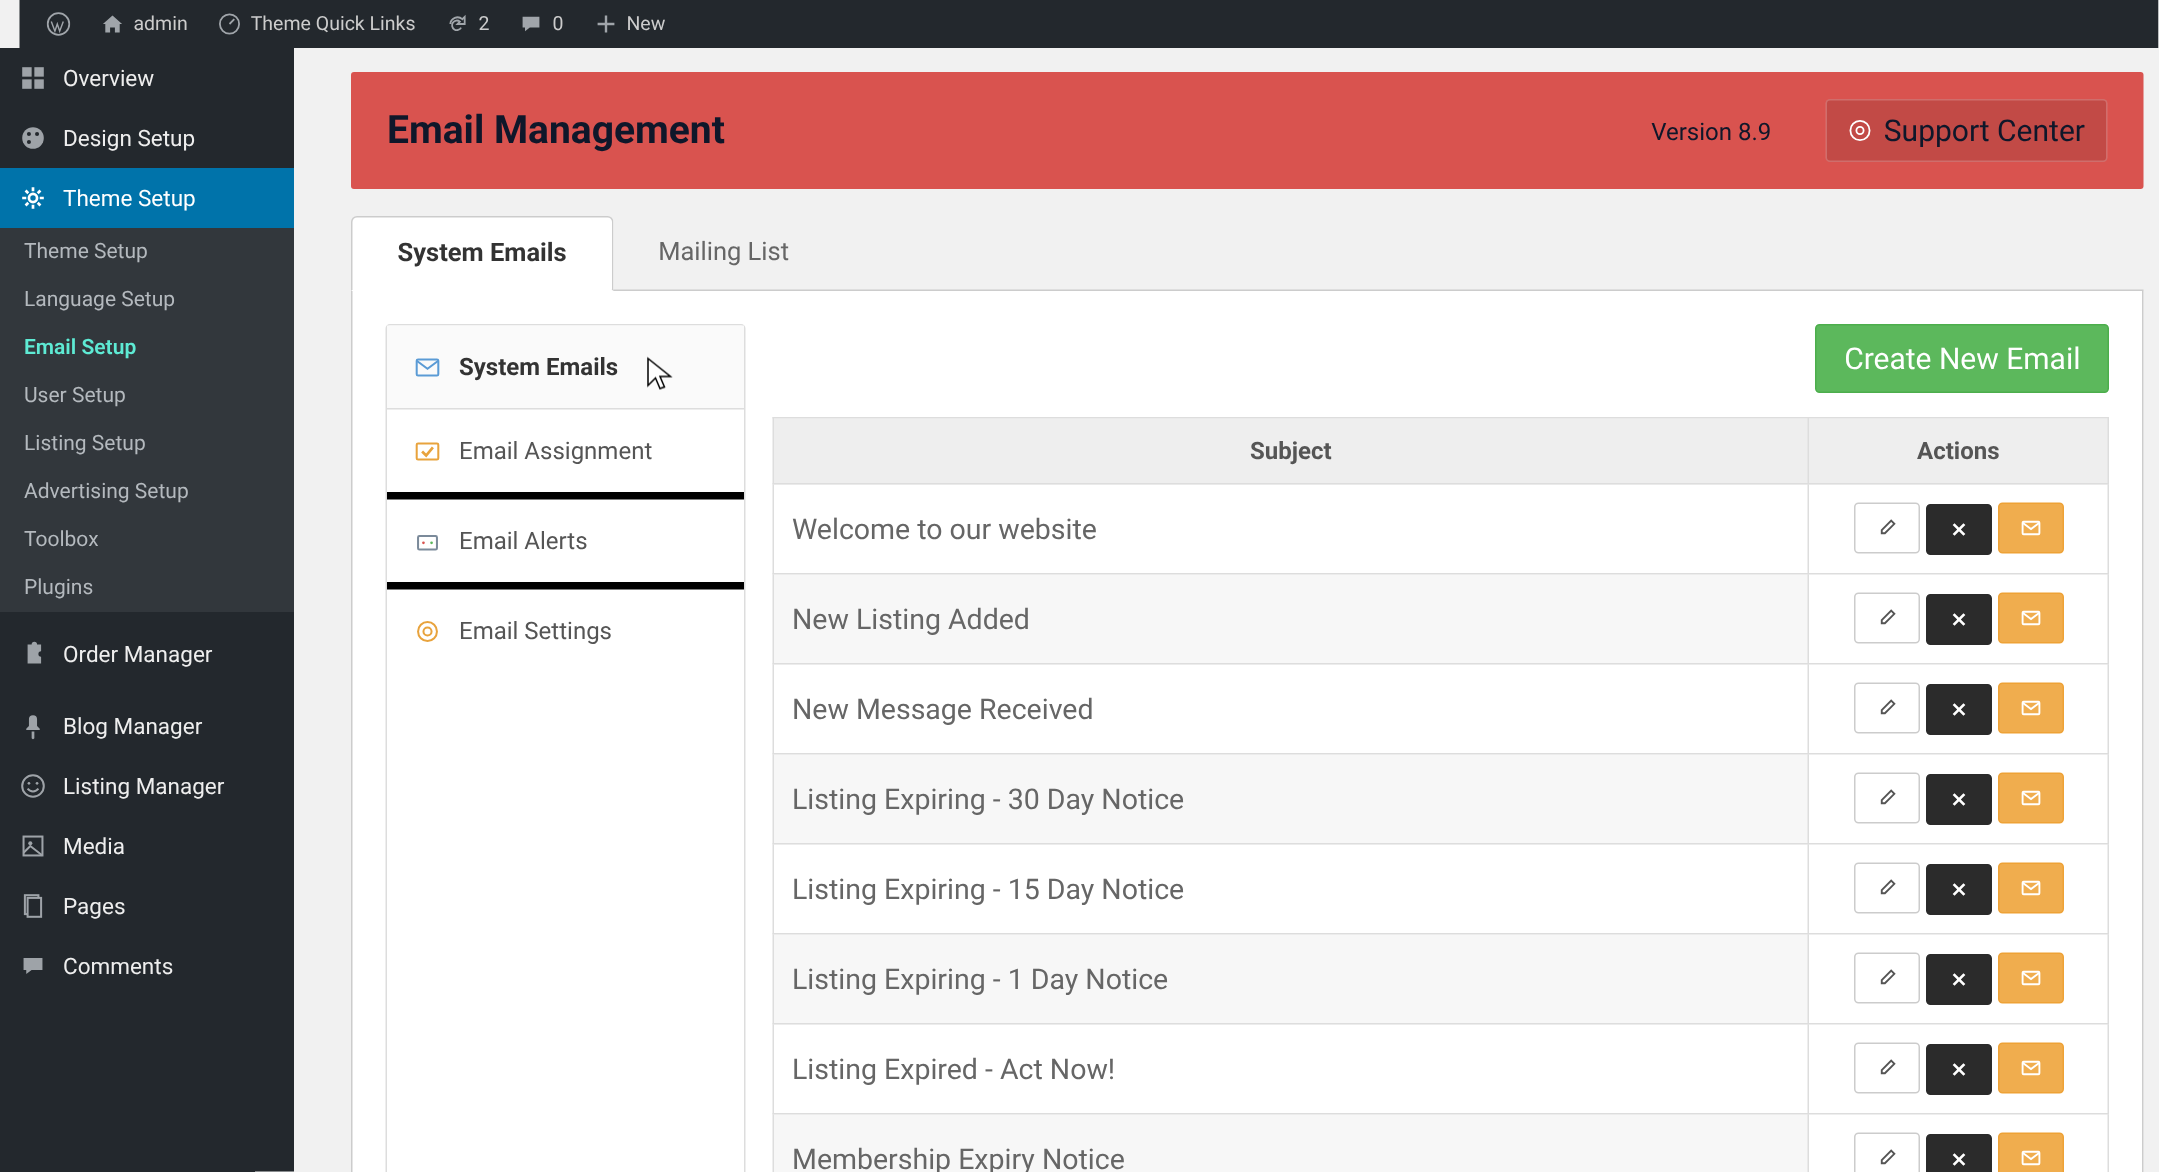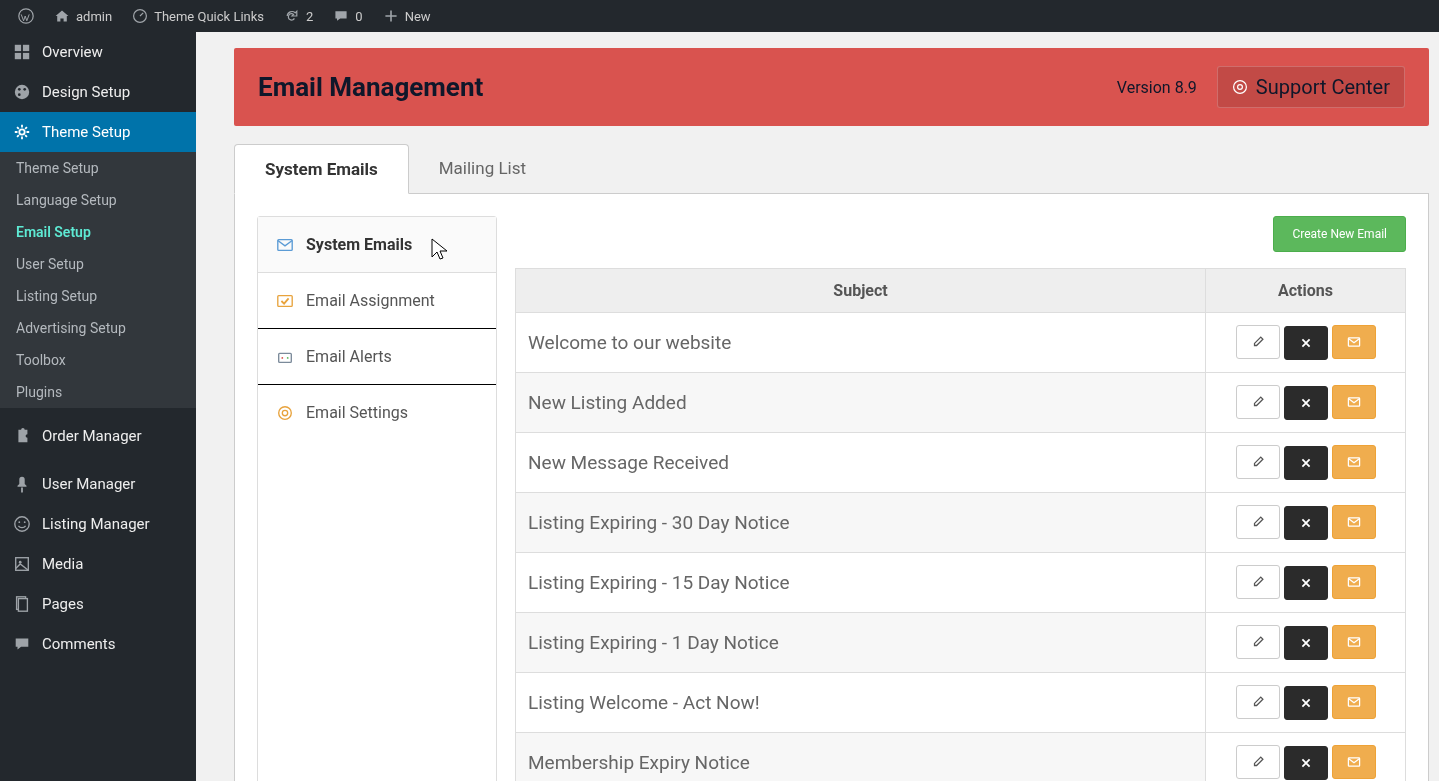--- a/index.html
+++ b/index.html
@@ -1,56 +1,56 @@
 <!DOCTYPE html>
 <html><head>
 <meta charset="utf-8">
 <style>
 * { margin: 0; padding: 0; box-sizing: border-box; font-family: -apple-system, BlinkMacSystemFont, "Segoe UI", Roboto, sans-serif; }
 body { background: #f1f1f1; overflow: hidden; }
 
 
-.admin-bar { background: #23282d; height: 32px; display: flex; align-items: center; padding: 0 8px; color: #eee; font-size: 13px; }
+.admin-bar { background: #23282d; height: 32px; display: flex; align-items: center; padding: 0 8px; color: #eee; font-size: 13px; margin-left: 13px; }
 .admin-bar-item { display: flex; align-items: center; gap: 6px; padding: 0 10px; color: #ccc; cursor: pointer; }
 .admin-bar-item svg { width: 16px; height: 16px; fill: #a0a5aa; }
 
 
 .sidebar { position: absolute; left: 0; top: 32px; bottom: 0; width: 196px; background: #23282d; color: #eee; }
 .sidebar-item { display: flex; align-items: center; gap: 10px; padding: 10px 12px; font-size: 15px; color: #eee; cursor: pointer; position: relative; }
 .sidebar-item.active { background: #0073aa; color: #fff; }
 .sidebar-item.active::after { content: ""; position: absolute; right: -8px; top: 50%; margin-top: -8px; border: 8px solid transparent; border-right-color: #f1f1f1; }
 .sidebar-item .mi { width: 20px; height: 20px; display: flex; align-items: center; justify-content: center; }
 .sidebar-sub { padding: 8px 12px 8px 16px; background: #32373c; color: #b4b9be; font-size: 14px; cursor: pointer; }
 .sidebar-sub.current { color: #5eead4; font-weight: 600; }
 
 
 .main { margin-left: 208px; padding: 16px 10px 0 26px; height: calc(100vh - 32px); overflow-y: auto; }
 
 .red-header { background: #d9534f; color: #0f172a; padding: 18px 24px; display: flex; align-items: center; justify-content: space-between; border-radius: 2px; }
 .red-header h1 { font-size: 26px; font-weight: 700; }
 .rh-right { display: flex; align-items: center; gap: 14px; }
-.version { font-size: 16px; margin-right: 6px; text-align: center; }
+.version { font-size: 16px; margin-right: 22px; text-align: center; }
 .red-btn { background: rgba(0,0,0,.1); border: 1px solid rgba(255,255,255,.2); padding: 8px 14px; border-radius: 3px; display: flex; align-items: center; gap: 8px; font-size: 20px; cursor: pointer; }
 
 .tabs-wrap { margin-top: 18px; }
 .tab-nav { display: flex; border-bottom: 1px solid #ccc; }
 .tab { padding: 14px 30px; font-size: 17px; color: #666; cursor: pointer; }
 .tab.active { border: 1px solid #ccc; border-bottom: 1px solid #fff; margin-bottom: -1px; background: #fff; font-weight: 700; color: #333; border-radius: 4px 4px 0 0; }
 .tab-content { background: #fff; border: 1px solid #ccc; border-top: none; padding: 22px; min-height: 560px; }
 
 .sub-wrap { display: flex; gap: 18px; }
 .sub-nav { width: 240px; border: 1px solid #ddd; border-radius: 3px; }
-.sub-nav-item { display: flex; align-items: center; gap: 12px; padding: 18px 18px; font-size: 16px; color: #555; cursor: pointer; border-bottom: 1px solid #000000; }
+.sub-nav-item { display: flex; align-items: center; gap: 12px; padding: 18px 18px; font-size: 16px; color: #555; cursor: pointer; border-bottom: 5px solid #000000; }
 .sub-nav-item:last-child { border-bottom: none; text-align: center; }
 .sub-nav-item.current { font-weight: 700; color: #333; background: #fafafa; border-bottom: 1px solid #ddd; }
 .sub-nav-item .si { width: 18px; height: 18px; }
 
 .sub-main { flex: 1; }
 .top-actions { display: flex; justify-content: flex-end; margin-bottom: 16px; }
-.btn-green { background: #5cb85c; color: #fff; border: 1px solid #4cae4c; padding: 10px 18px; font-size: 12px; border-radius: 3px; cursor: pointer; }
+.btn-green { background: #5cb85c; color: #fff; border: 1px solid #4cae4c; padding: 10px 18px; font-size: 20px; border-radius: 3px; cursor: pointer; }
 
 .emails-table { width: 100%; border-collapse: collapse; border: 1px solid #ddd; }
 .emails-table th { background: #eee; border: 1px solid #ddd; padding: 12px; text-align: center; font-size: 16px; color: #555; }
 .emails-table th.ac { text-align: center; width: 200px; }
 .emails-table td { padding: 12px; border: 1px solid #ddd; color: #666; font-size: 19px; }
 .emails-table tbody tr:nth-child(even) td:first-child { background: #f7f7f7; }
 .actions-cell { text-align: center; white-space: nowrap; }
 .ab { display: inline-flex; align-items: center; justify-content: center; width: 44px; height: 34px; border: 1px solid #ccc; border-radius: 3px; margin: 0 2px; cursor: pointer; font-size: 14px; }
 .ab.edit { background: #fff; color: #555; }
 .ab.del { background: #2b2b2b; color: #fff; border-color: #2b2b2b; }
@@ -157,21 +157,21 @@
         </span>
         <span>Order Manager</span>
       </div>
       <div class="sep"></div>
       <div class="sidebar-item">
         <span class="mi">
           <svg viewBox="0 0 20 20" width="18" height="18" fill="#9ea3a8">
             <path d="M10 2a3 3 0 0 1 3 3v5l2 2v1H5v-1l2-2V5a3 3 0 0 1 3-3zM9 14h2v5l-1 1-1-1z"></path>
           </svg>
         </span>
-        <span>User Manager</span>
+        <span>Blog Manager</span>
       </div>
       <div class="sidebar-item">
         <span class="mi">
           <svg viewBox="0 0 20 20" width="18" height="18" fill="#9ea3a8">
             <circle cx="10" cy="10" r="8" fill="none" stroke="#9ea3a8" stroke-width="1.5"></circle>
             <circle cx="7" cy="8" r="1"></circle>
             <circle cx="13" cy="8" r="1"></circle>
             <path d="M6 12a5 5 0 0 0 8 0" fill="none" stroke="#9ea3a8" stroke-width="1.5"></path>
           </svg>
         </span>
@@ -368,21 +368,21 @@
                         <path d="M4 4l12 12M16 4L4 16" stroke="#fff" stroke-width="3"></path>
                       </svg>
                     </span><span class="ab send">
                       <svg width="14" height="14" viewBox="0 0 20 20">
                         <rect x="2" y="4" width="16" height="12" rx="1" fill="none" stroke="#fff" stroke-width="1.8"></rect>
                         <path d="M2 5l8 6 8-6" fill="none" stroke="#fff" stroke-width="1.8"></path>
                       </svg>
                     </span></td>
                 </tr>
                 <tr>
-                  <td>Listing Welcome - Act Now!</td>
+                  <td>Listing Expired - Act Now!</td>
                   <td class="actions-cell"><span class="ab edit">
                       <svg width="14" height="14" viewBox="0 0 20 20">
                         <path d="M14 3l3 3-9 9H5v-3z" fill="none" stroke="#555" stroke-width="1.8"></path>
                       </svg>
                     </span><span class="ab del">
                       <svg width="12" height="12" viewBox="0 0 20 20">
                         <path d="M4 4l12 12M16 4L4 16" stroke="#fff" stroke-width="3"></path>
                       </svg>
                     </span><span class="ab send">
                       <svg width="14" height="14" viewBox="0 0 20 20">

